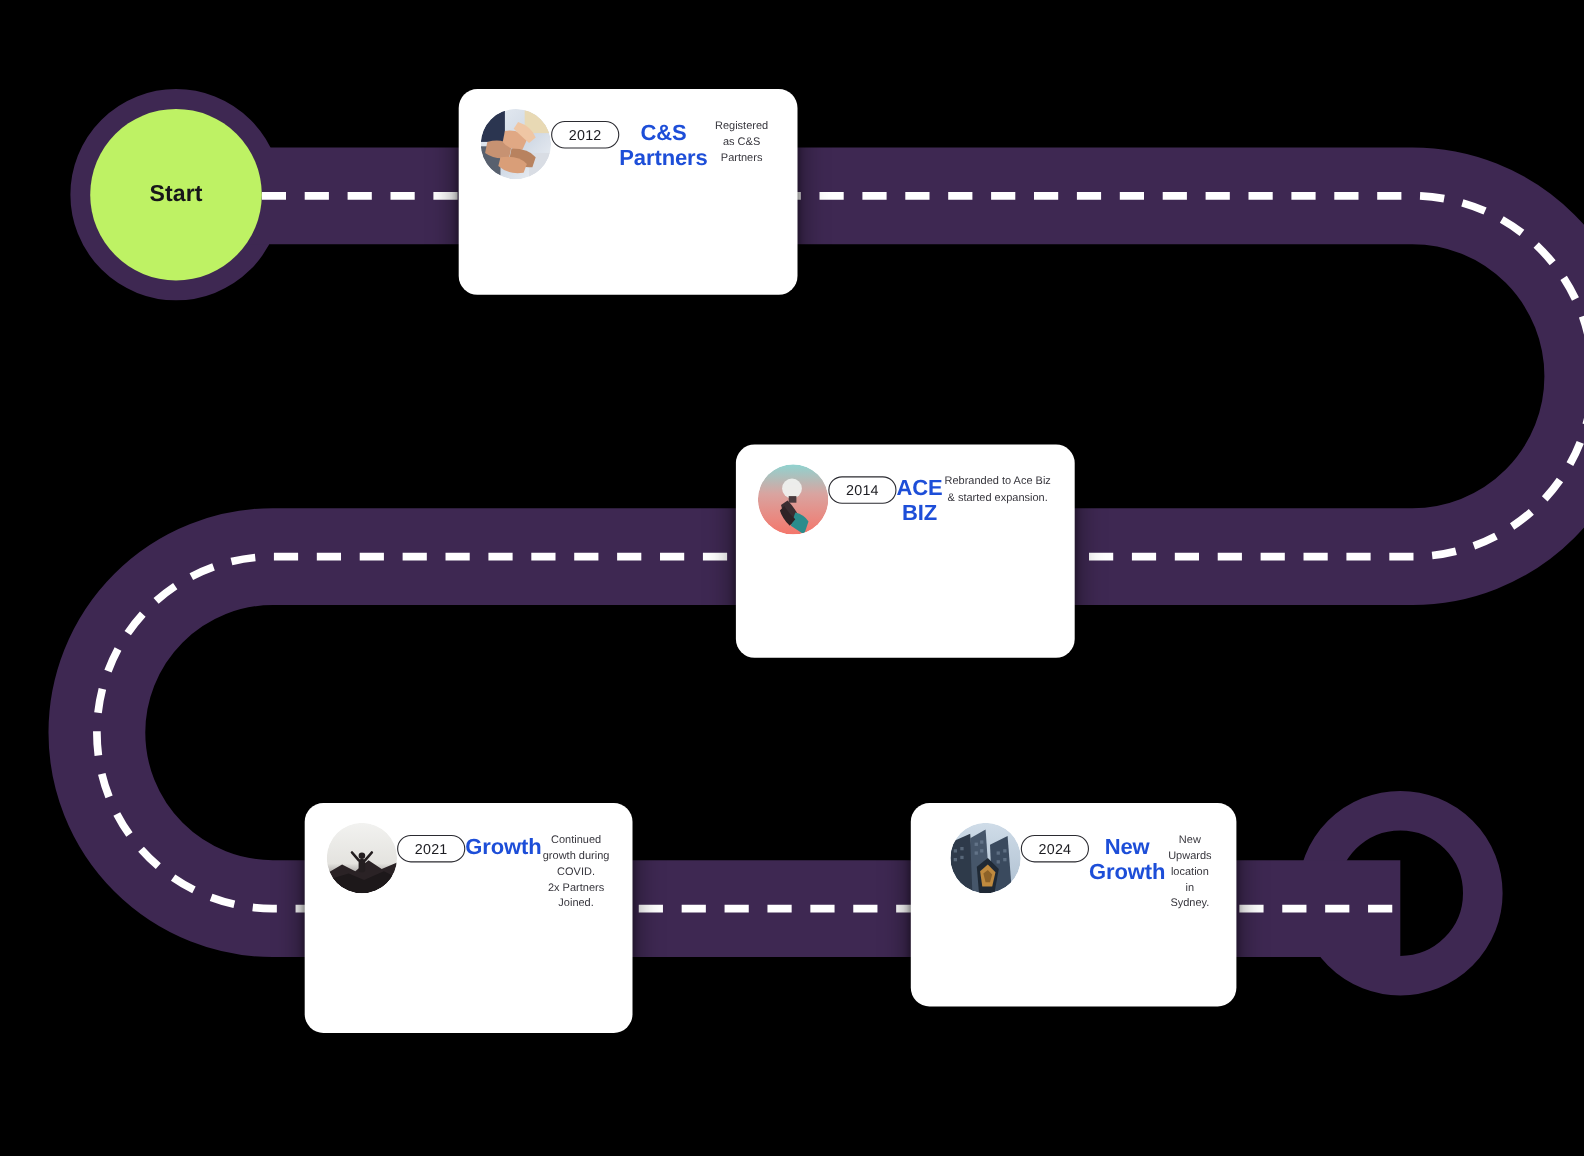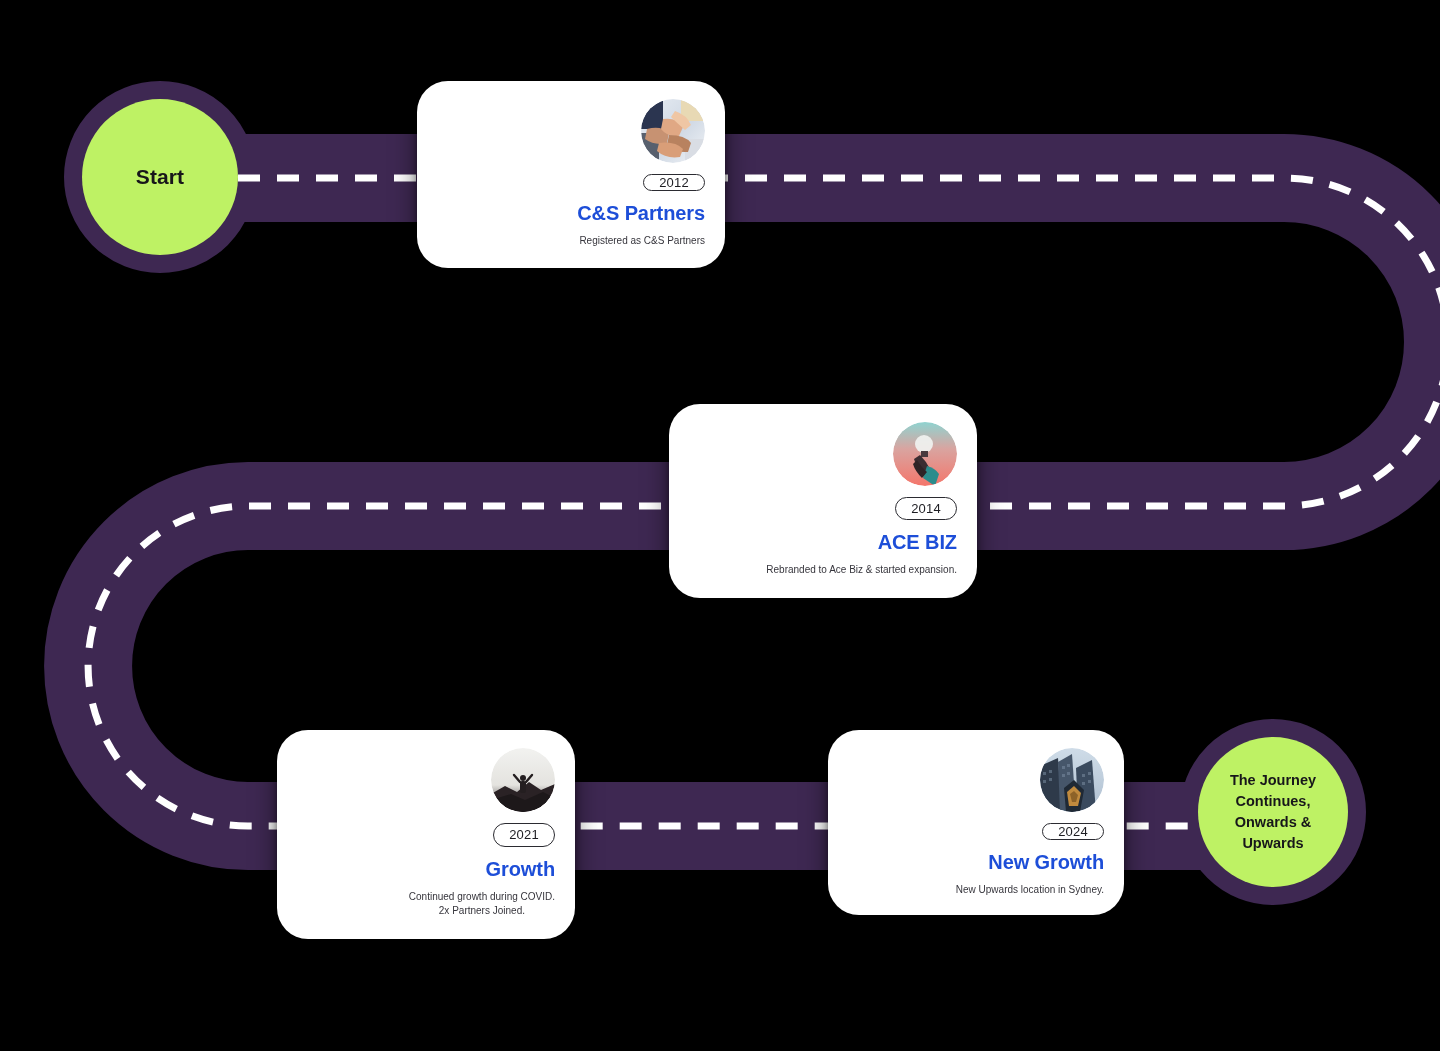--- a/index.html
+++ b/index.html
@@ -53,25 +53,25 @@
     color: #17161a;
     line-height: 1.45;
     padding: 0 10px;
   }
 
   
   .card {
     position: absolute;
     z-index: 3;
     background: #ffffff;
-    border-radius: 31px;
+    border-radius: 17px;
     box-shadow: 0 10px 26px rgba(0,0,0,0.55), 0 2px 6px rgba(0,0,0,0.4);
     display: flex;
-    flex-direction: column;
-    align-items: flex-end;
+    flex-direction: row;
+    align-items: flex-start;
     padding: 18px 20px 20px;
   }
   #card-2012 { left: 417px; top: 81px;  width: 308px; height: 187px; }
   #card-2014 { left: 669px; top: 404px; width: 308px; height: 194px; }
   #card-2021 { left: 277px; top: 730px; width: 298px; height: 209px; }
   #card-2024 { left: 828px; top: 730px; width: 296px; height: 185px; padding-left: 36px; }
 
   .card-photo {
     width: 64px; height: 64px;
     border-radius: 50%;
@@ -253,19 +253,14 @@
               <rect x="48" y="32" width="3" height="3"></rect>
         </g>
       </g>
         </svg>
     </div>
     <div class="year-pill">2024</div>
     <div class="card-title">New Growth</div>
     <div class="card-desc">New Upwards location in Sydney.</div>
   </div>
 
-  <div class="terminus" id="end-node">
-    <span class="terminus-label" style="white-space: pre-line;">The Journey
-Continues,
-Onwards &amp; Upwards</span>
-  </div>
 
 </div>
 
 </body></html>

